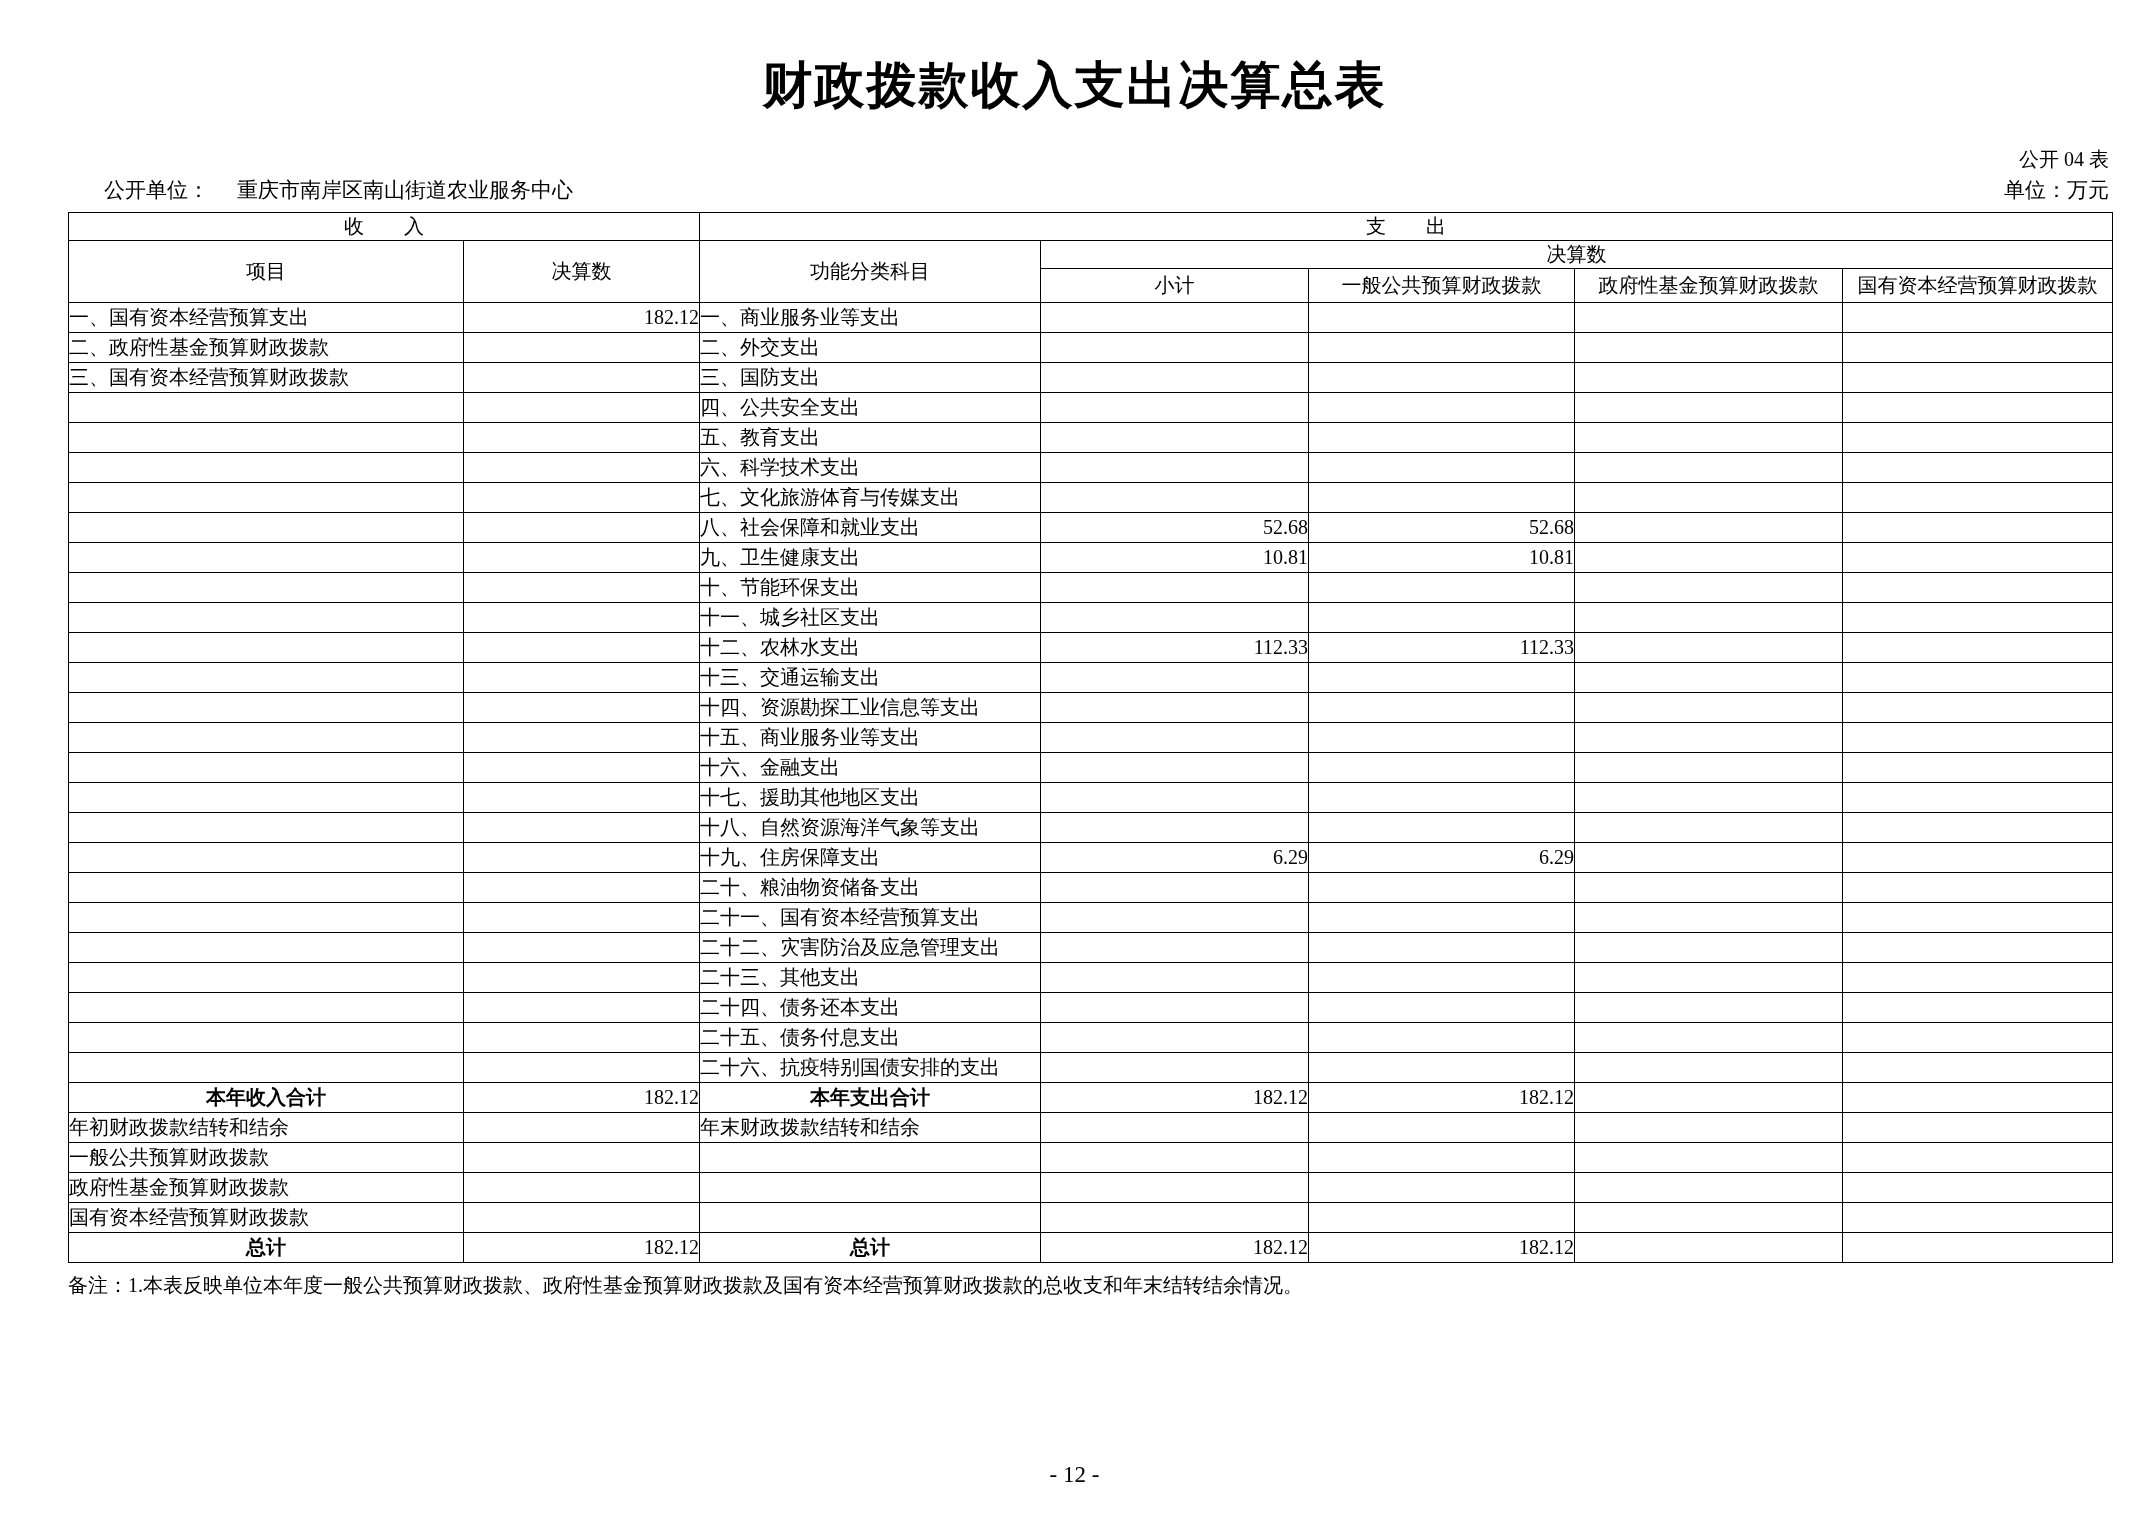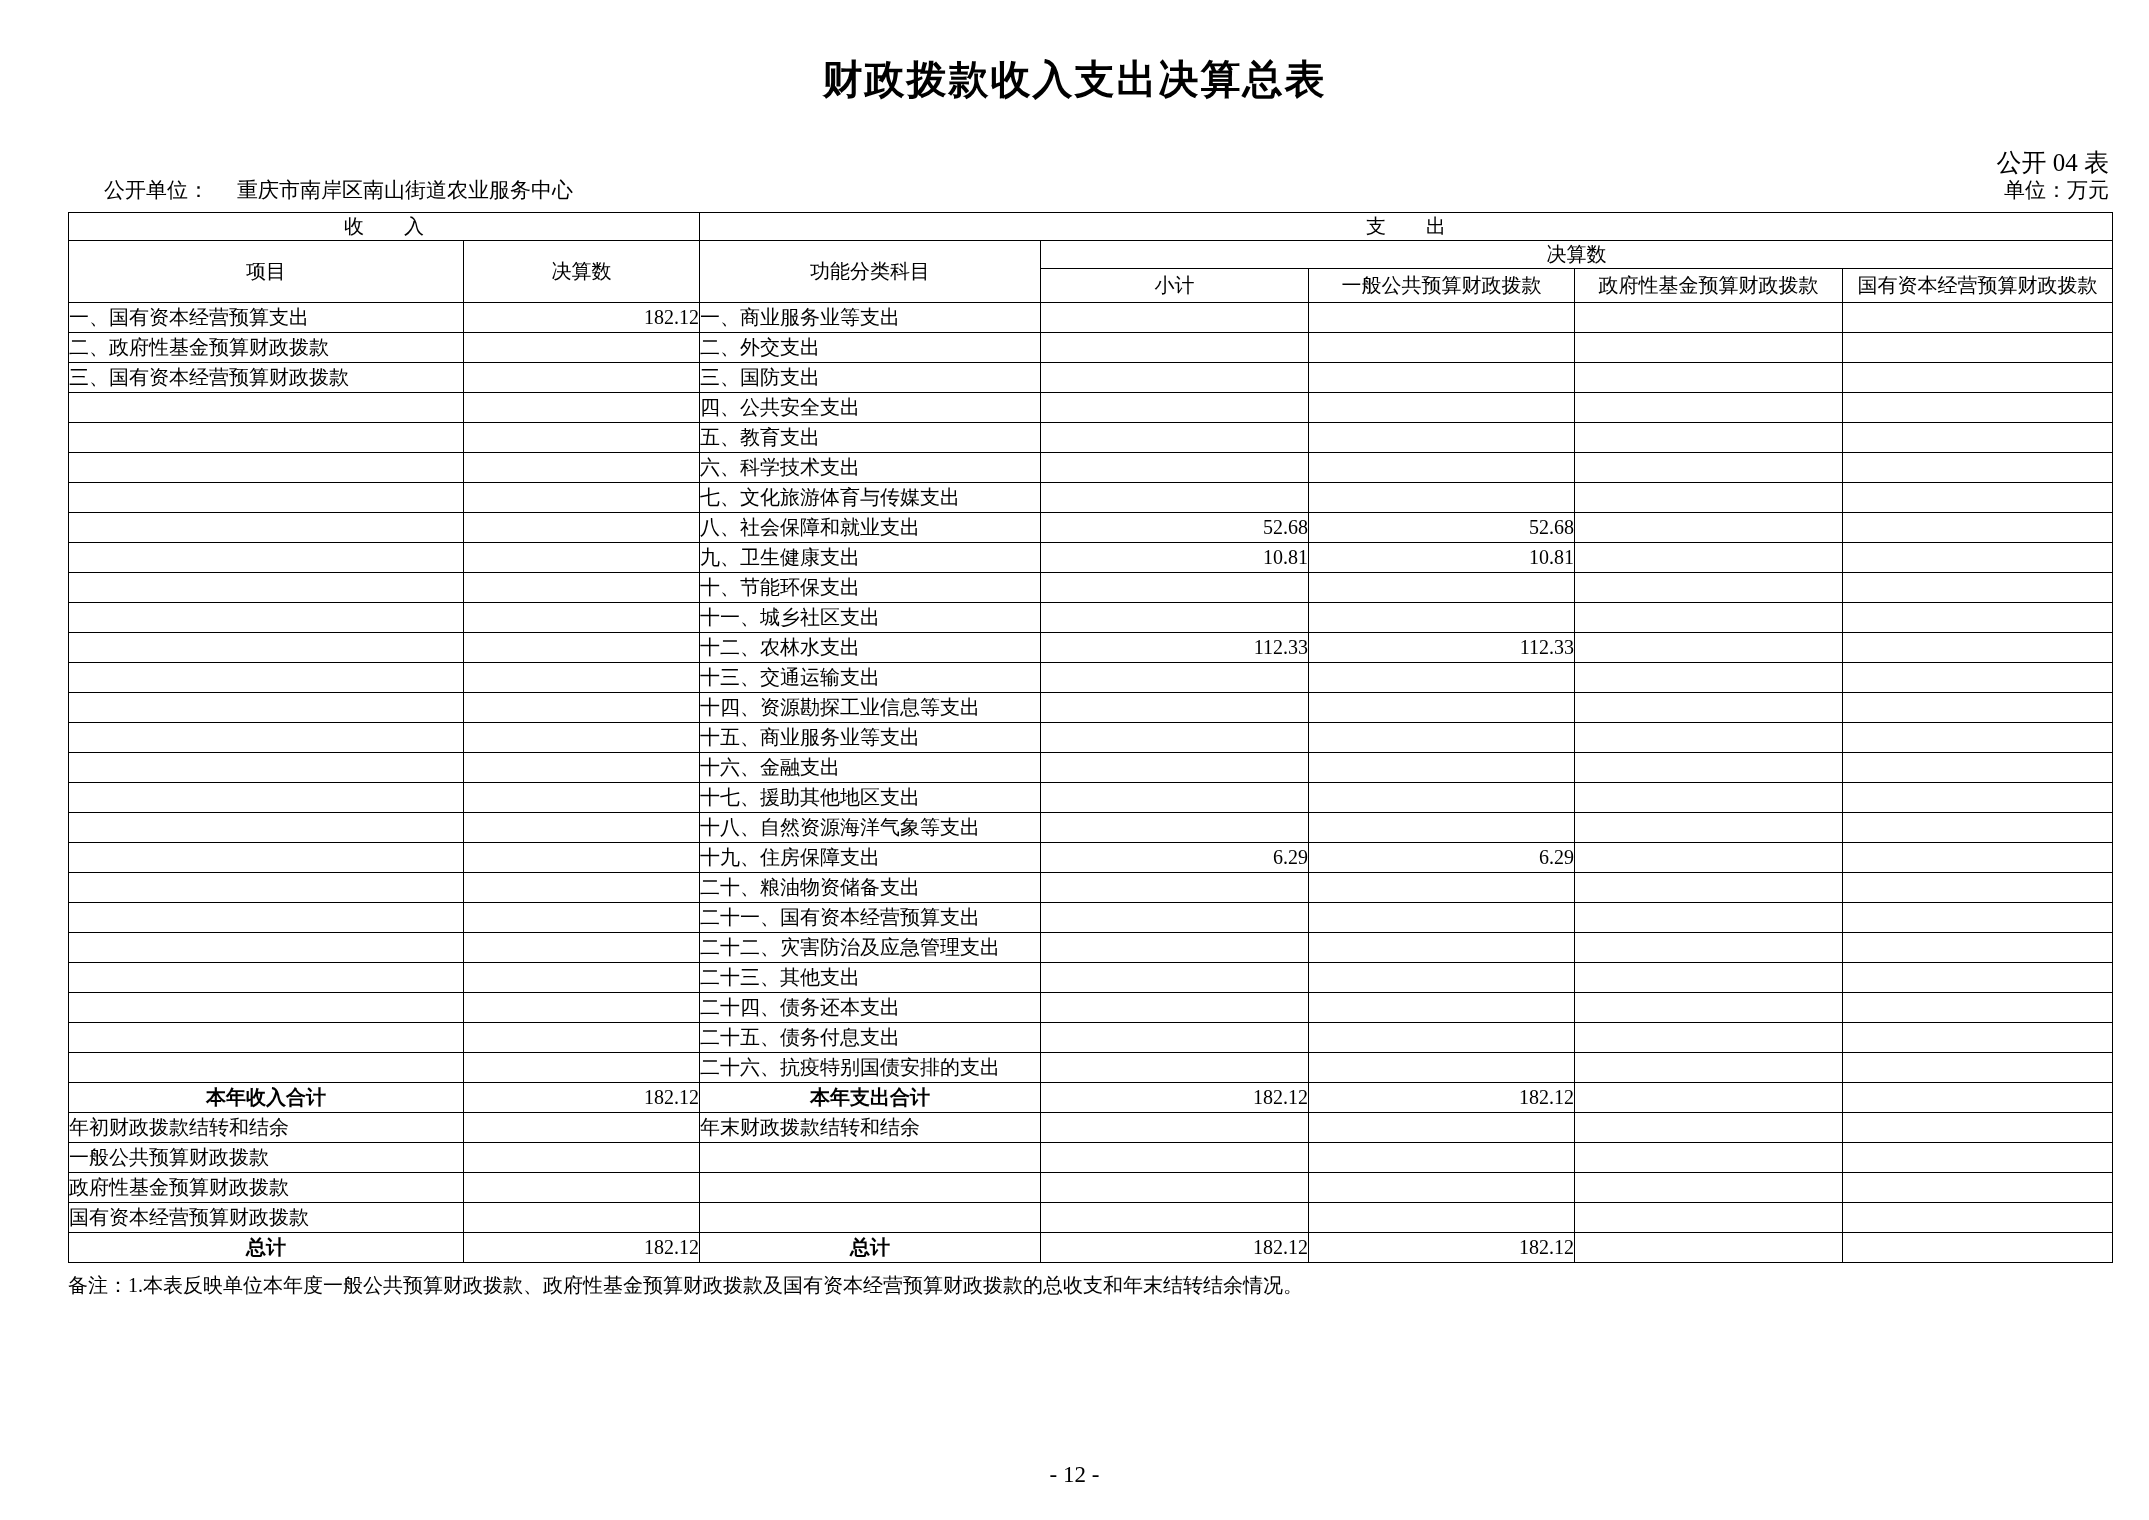--- a/index.html
+++ b/index.html
@@ -8,25 +8,25 @@
     width: 2149px; height: 1520px;
     font-family: "Liberation Serif", "DejaVu Serif", serif;
     color: #000;
   }
   .page { position: relative; width: 2149px; height: 1520px; overflow: hidden; }
 
   .title {
     position: absolute; top: 52px; left: 0; width: 100%;
     text-align: center;
     font-family: "DejaVu Sans", "Liberation Sans", sans-serif;
-    font-size: 40px; font-weight: bold; letter-spacing: 2px;
+    font-size: 50px; font-weight: bold; letter-spacing: 2px;
   }
   .table-code {
     position: absolute; top: 146px; right: 40px;
-    font-size: 25px;
+    font-size: 20px;
   }
   .meta-line {
     position: absolute; top: 176px; left: 68px; right: 40px;
     display: flex; justify-content: space-between;
     font-size: 21px;
     margin-left: 36px;
   }
   .meta-line .unit-name { margin-left: 28px; }
 
   table.main {

